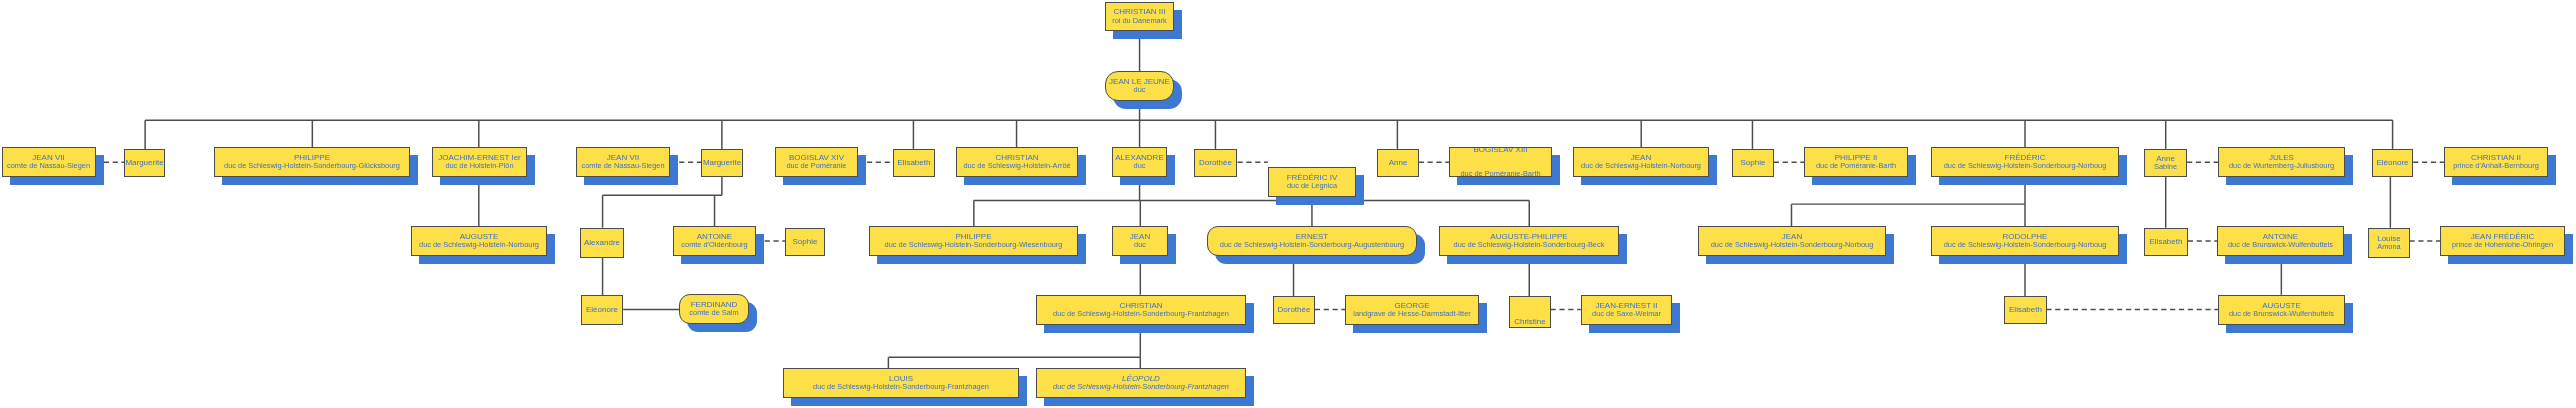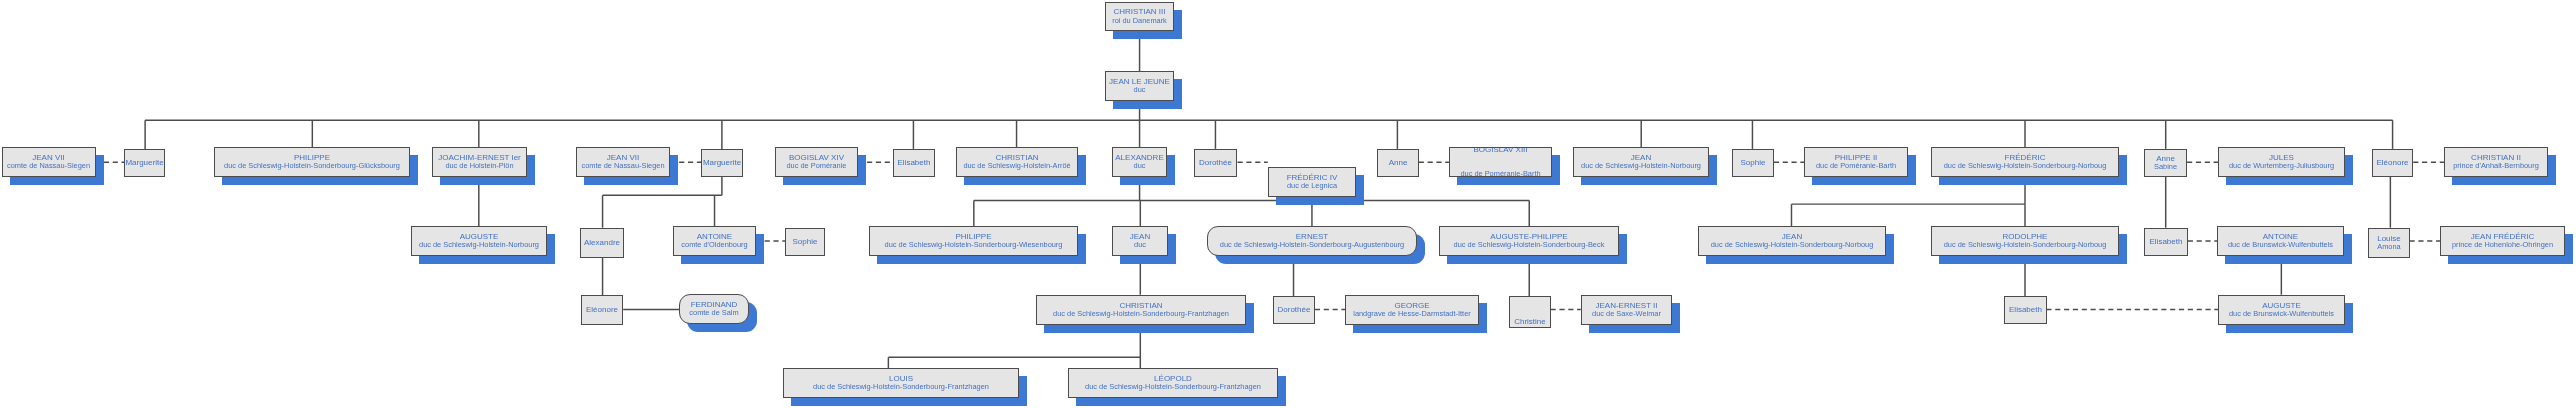--- a/index.html
+++ b/index.html
@@ -25,21 +25,21 @@
   #edges line {
     stroke: #4c4c4c;
     stroke-width: 2;
   }
   #edges line.dashed {
     stroke-dasharray: 7 5;
   }
   .node {
     position: absolute;
     box-sizing: border-box;
-    background: #e5e5e5;
+    background: #fde047;
     border: 1.5px solid #4c4c4c;
     display: flex;
     flex-direction: column;
     align-items: center;
     justify-content: center;
     text-align: center;
     padding: 0.7px 1.5px;
     overflow: hidden;
   }
   .node.shadow {
@@ -121,21 +121,21 @@
       <line x1="3271" y1="327" x2="3313" y2="327" class="dashed"></line>
       <line x1="1785" y1="420" x2="1826" y2="420" class="dashed"></line>
       <line x1="2105" y1="420" x2="2146" y2="420" class="dashed"></line>
       <line x1="2778" y1="420" x2="3011" y2="420" class="dashed"></line>
     </svg>
   <div id="nodes">
       <div class="node shadow" style="left: 1105px; top: 1.5px; width: 69px; height: 29.5px;">
         <div class="pname">CHRISTIAN III</div>
         <div class="ptitle">roi du Danemark</div>
       </div>
-      <div class="node shadow" style="left: 1105px; top: 71px; width: 69px; height: 29.5px;">
+      <div class="node shadow" style="left: 1105px; top: 71px; width: 69px; height: 29.5px; border-radius: 13px;">
         <div class="pname">JEAN LE JEUNE</div>
         <div class="ptitle">duc</div>
       </div>
       <div class="node shadow" style="left: 1.5px; top: 147px; width: 94px; height: 29.5px;">
         <div class="pname">JEAN VII</div>
         <div class="ptitle">comte de Nassau-Siegen</div>
       </div>
       <div class="node" style="left: 124px; top: 149px; width: 41px; height: 28px;">
         <div class="pname">Marguerite</div>
       </div>
@@ -295,19 +295,19 @@
         <div class="pname">Elisabeth</div>
       </div>
       <div class="node shadow" style="left: 2218px; top: 295px; width: 127px; height: 29.5px;">
         <div class="pname">AUGUSTE</div>
         <div class="ptitle">duc de Brunswick-Wulfenbuttels</div>
       </div>
       <div class="node shadow" style="left: 783px; top: 368px; width: 236px; height: 29.5px;">
         <div class="pname">LOUIS</div>
         <div class="ptitle">duc de Schleswig-Holstein-Sonderbourg-Frantzhagen</div>
       </div>
-      <div class="node shadow" style="left: 1068px; top: 368px; width: 210px; height: 29.5px;">
+      <div class="node shadow" style="left: 1036px; top: 368px; width: 210px; height: 29.5px; font-style: italic;">
         <div class="pname">LÉOPOLD</div>
         <div class="ptitle">duc de Schleswig-Holstein-Sonderbourg-Frantzhagen</div>
       </div>
     </div>
 </div>
 
 
 </body></html>

